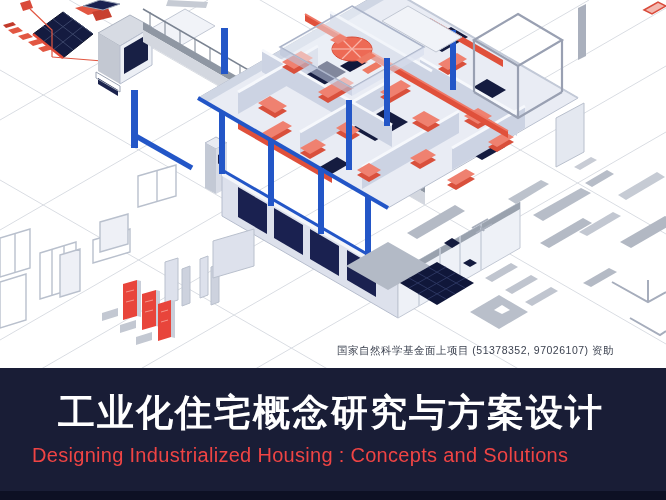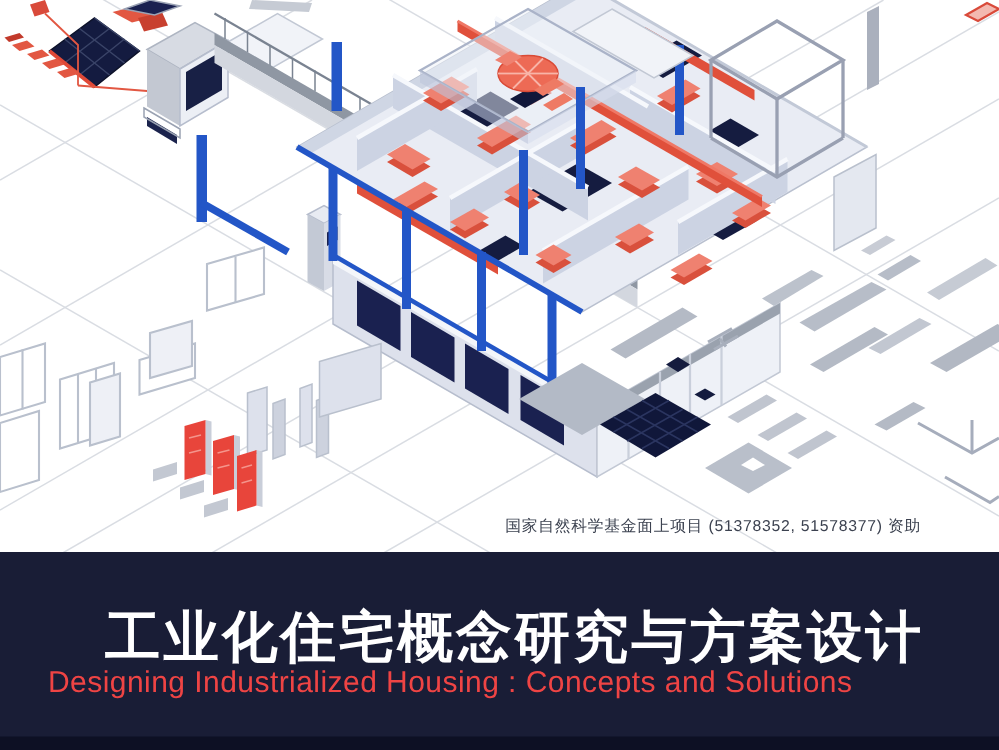--- a/index.html
+++ b/index.html
@@ -13,21 +13,21 @@
   .funding{
     position:absolute;top:344px;right:52px;
     font-size:10.5px;letter-spacing:.5px;color:#3c4250;white-space:nowrap;
   }
   .band{
     position:absolute;left:0;top:368px;width:666px;height:132px;
     background:#191d36;
   }
   .band .edge{position:absolute;left:0;bottom:0;width:666px;height:9px;background:#0d1024;}
   .title-cn{
-    position:absolute;left:58px;top:20px;margin:12px;
+    position:absolute;left:58px;top:20px;margin:0;
     font-size:37px;font-weight:700;letter-spacing:2px;color:#ffffff;white-space:nowrap;
   }
   .title-en{
     position:absolute;left:32px;top:76px;margin:0;
     font-size:20px;font-weight:400;letter-spacing:.3px;color:#ef4444;white-space:nowrap;
   }
   svg{display:block;}
 </style>
 </head>
 <body>
@@ -359,21 +359,21 @@
           <line x1="161" y1="322" x2="168" y2="320"></line>
       </g>
     </g>
     <g fill="#c3c8d2">
       <polygon points="102,313 118,308 118,316 102,321"></polygon>
       <polygon points="120,325 136,320 136,328 120,333"></polygon>
       <polygon points="136,337 152,332 152,340 136,345"></polygon>
     </g>
   </svg>
 
-  <div class="funding">国家自然科学基金面上项目 (51378352, 51578377) 资助</div>
+  <div class="funding">国家自然科学基金面上项目 (51378352, 97026107) 资助</div>
 
   <div class="band">
     <h1 class="title-cn">工业化住宅概念研究与方案设计</h1>
     <h2 class="title-en">Designing Industrialized Housing : Concepts and Solutions</h2>
     <div class="edge"></div>
   </div>
 
 </div>
 
 </body></html>

